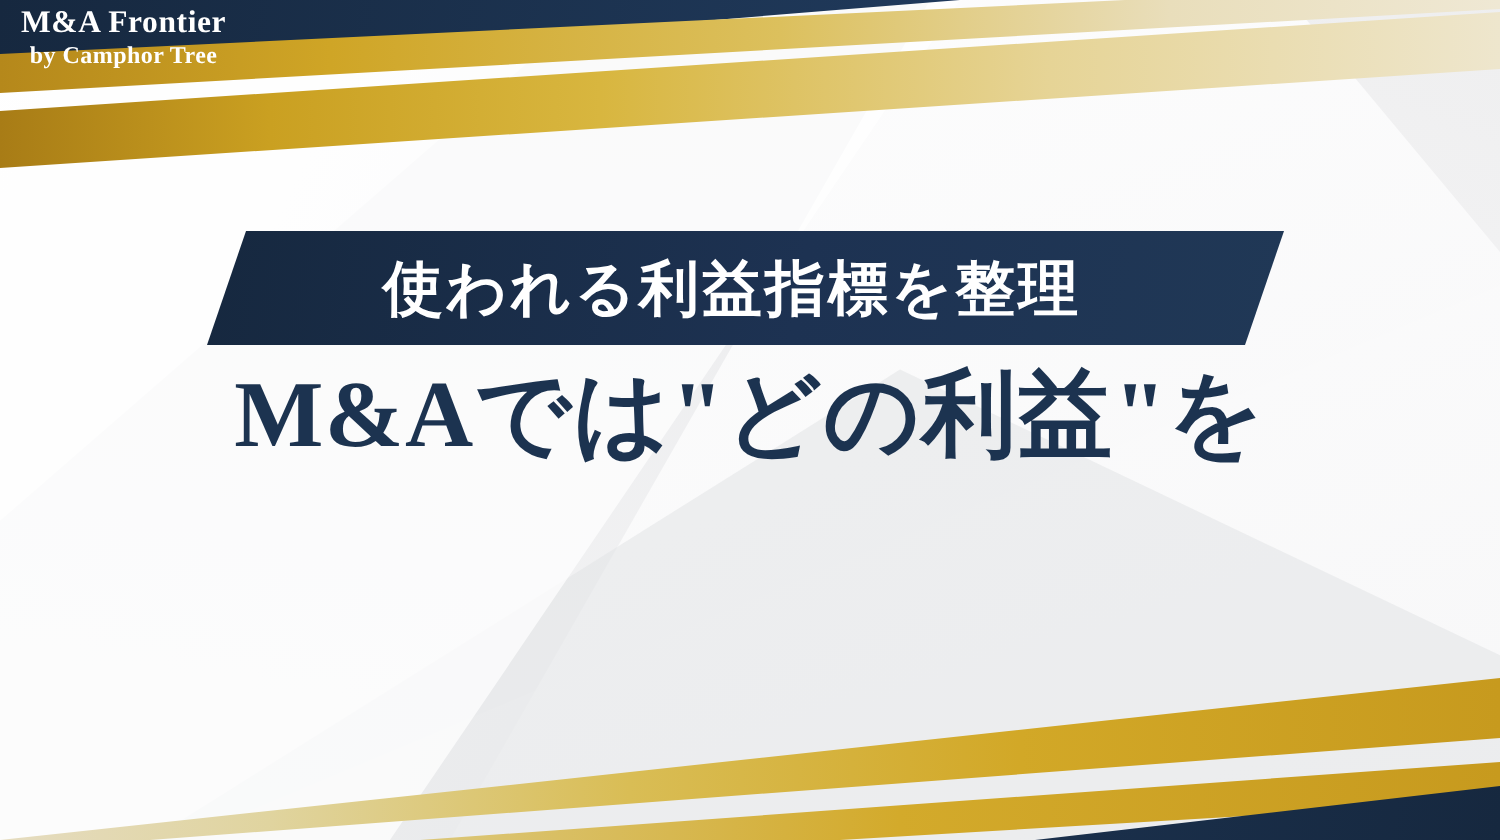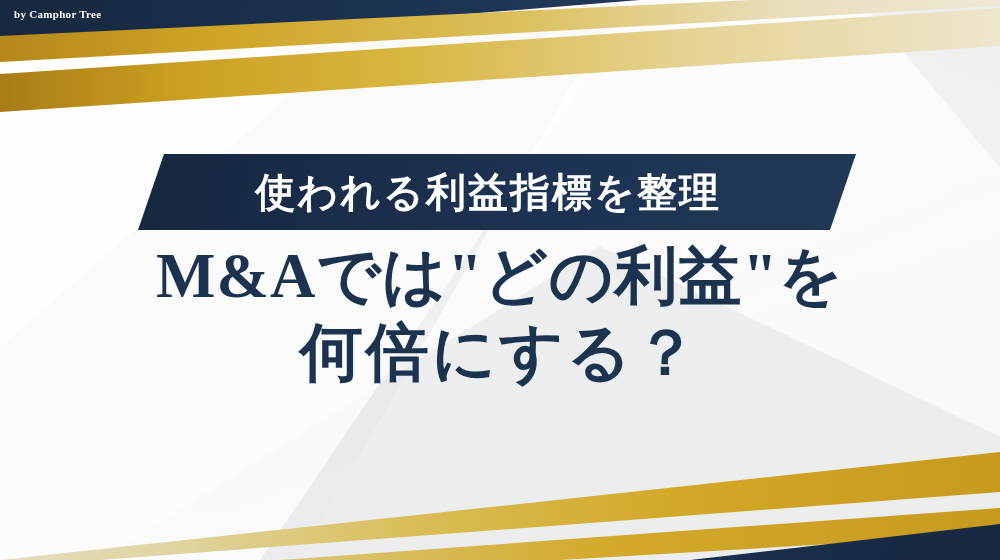--- a/index.html
+++ b/index.html
@@ -112,21 +112,21 @@
   .logo-main {
     font-family: "Liberation Serif", "DejaVu Serif", serif;
     font-weight: bold;
     font-size: 21px;
     letter-spacing: .4px;
     white-space: nowrap;
   }
   .logo-sub {
     font-family: "Liberation Serif", "DejaVu Serif", serif;
     font-weight: bold;
-    font-size: 11px;
+    font-size: 16px;
     letter-spacing: .3px;
     margin-top: 5px;
     text-align: center;
     white-space: nowrap;
   }
 
   
   .ribbon {
     position: absolute;
     top: 126px;
@@ -190,25 +190,25 @@
 
   <div class="navy-top"></div>
   <div class="band band-top-thin"></div>
   <div class="band band-top-thick"></div>
 
   <div class="band band-bot-thick"></div>
   <div class="band band-bot-thin"></div>
   <div class="band navy-bottom"></div>
 
   <div class="logo">
+    <div class="logo-main">M&amp;A Frontier</div>
     <div class="logo-sub">by Camphor Tree</div>
   </div>
 
   <div class="ribbon">
     <div class="ribbon-text">使われる利益指標を整理</div>
   </div>
 
   <div class="headline">
     <div class="headline-line headline-line-1">M&amp;Aでは"どの利益"を</div>
-    <div class="headline-line headline-line-2">何倍にする？</div>
   </div>
 
 </div>
 
 </body></html>

